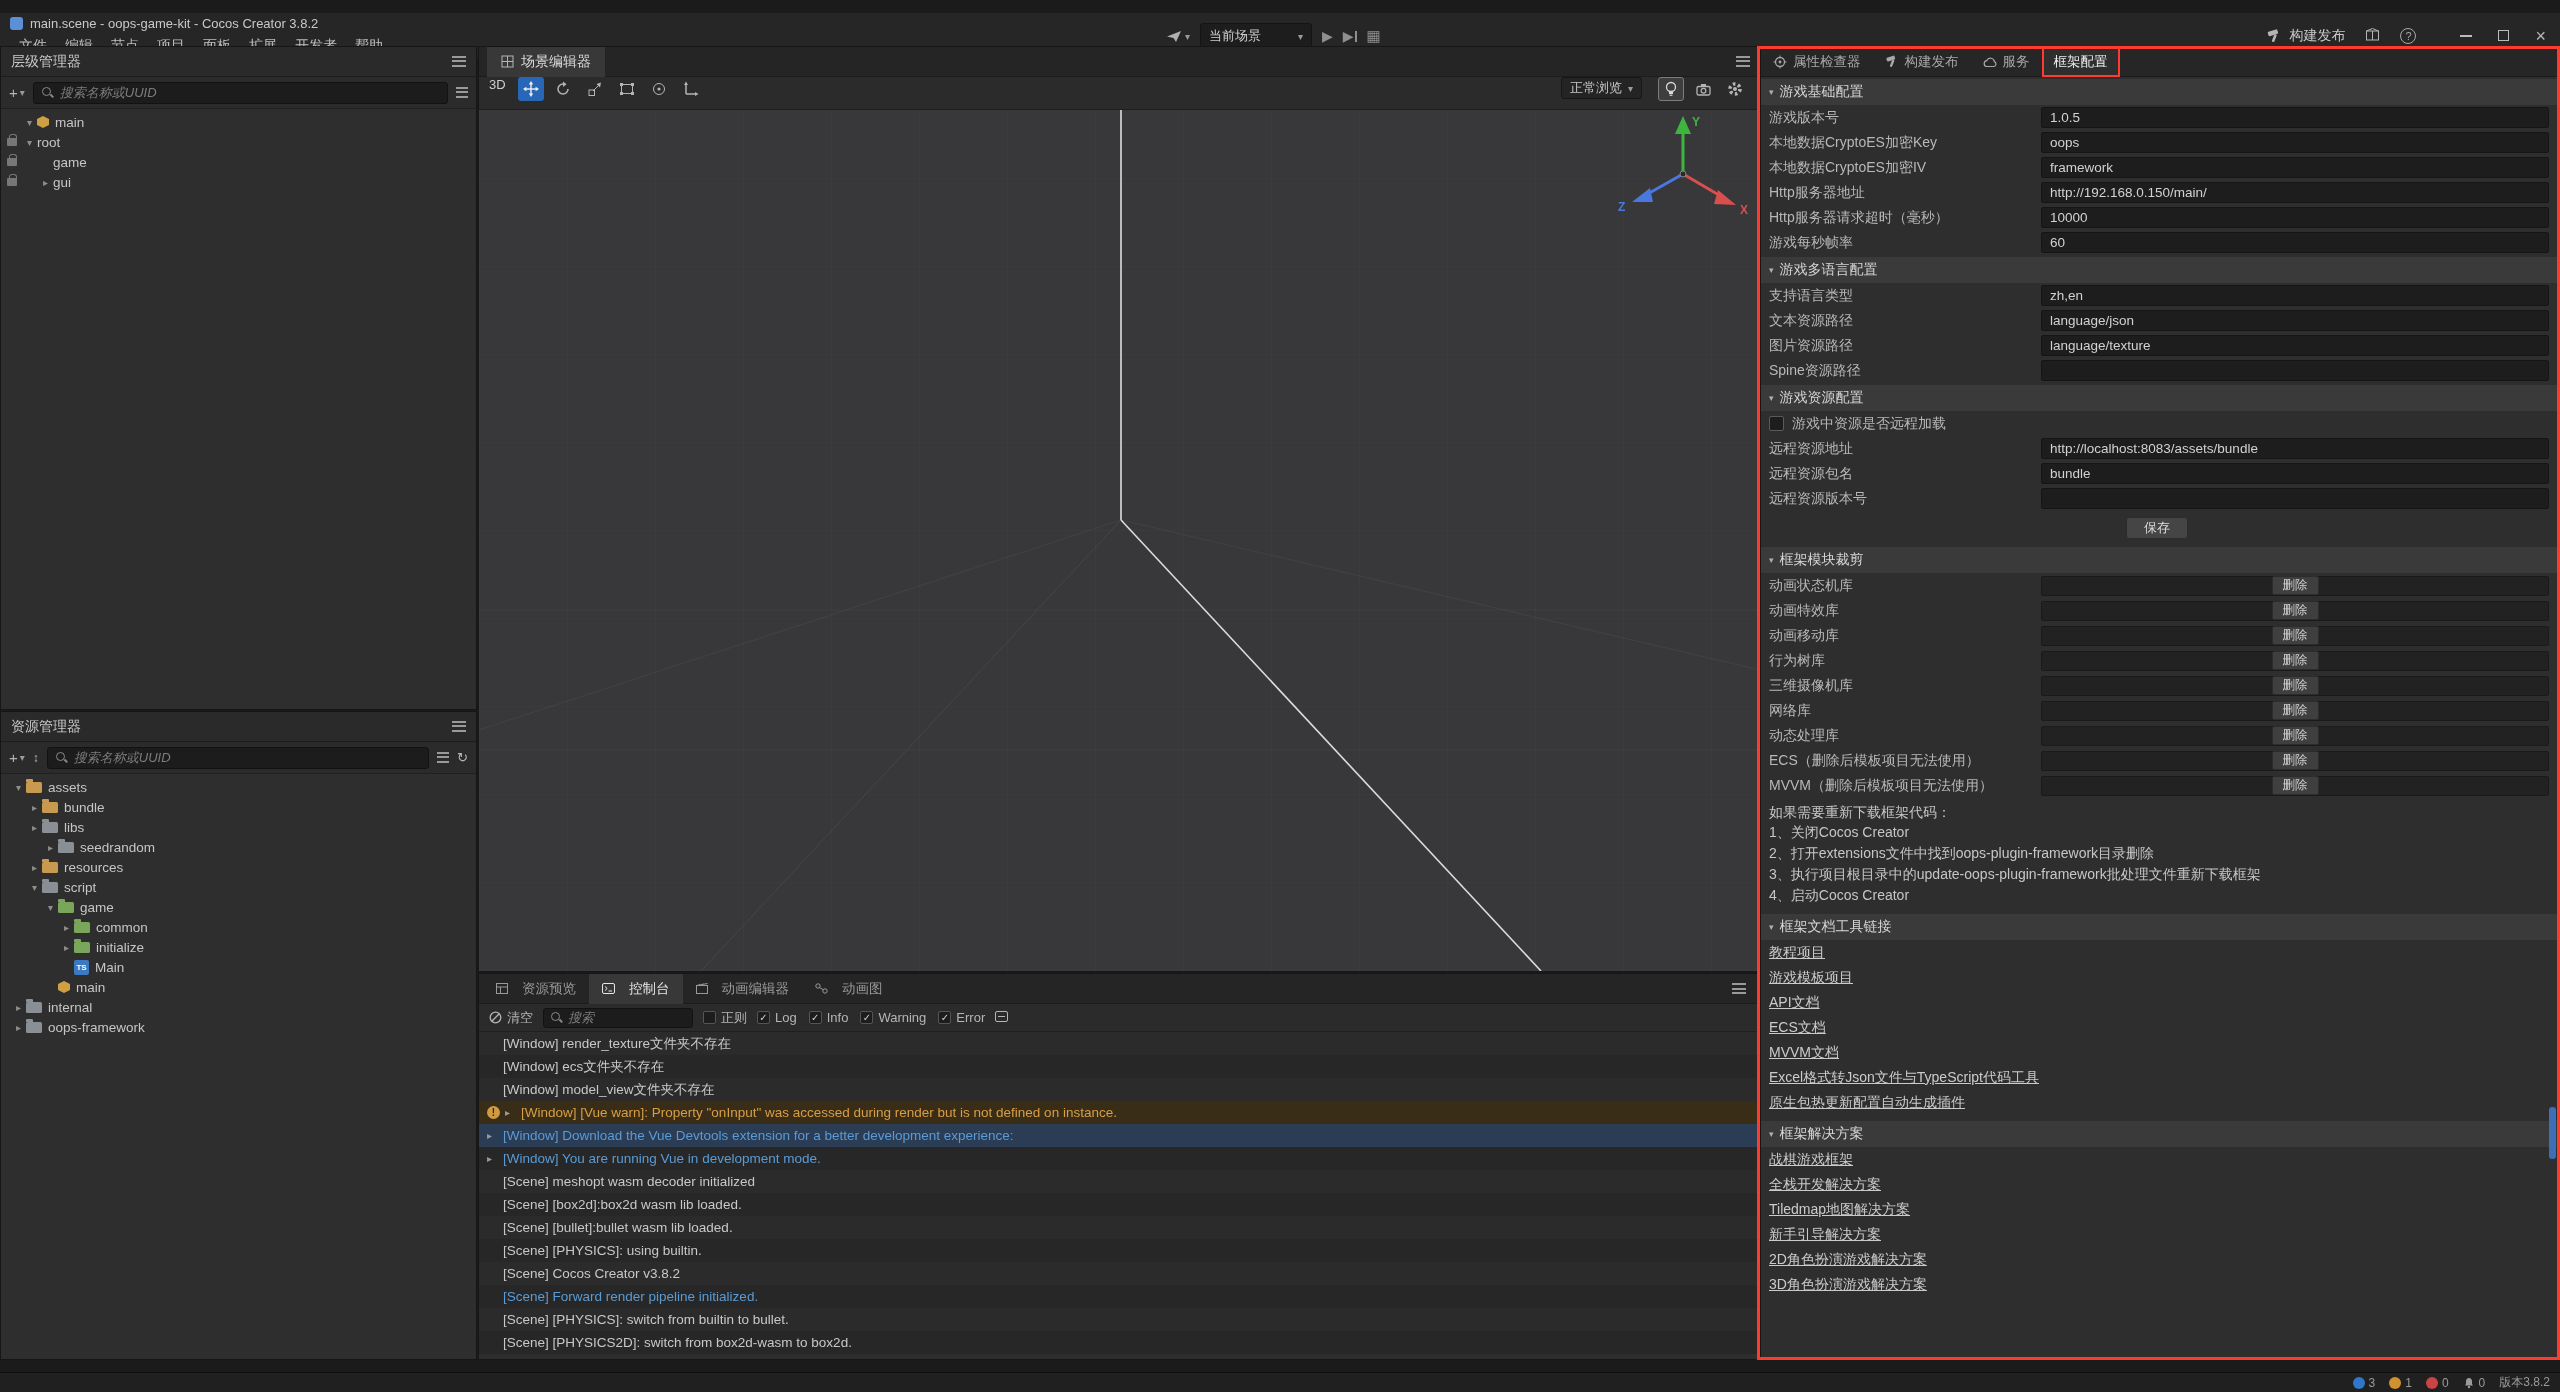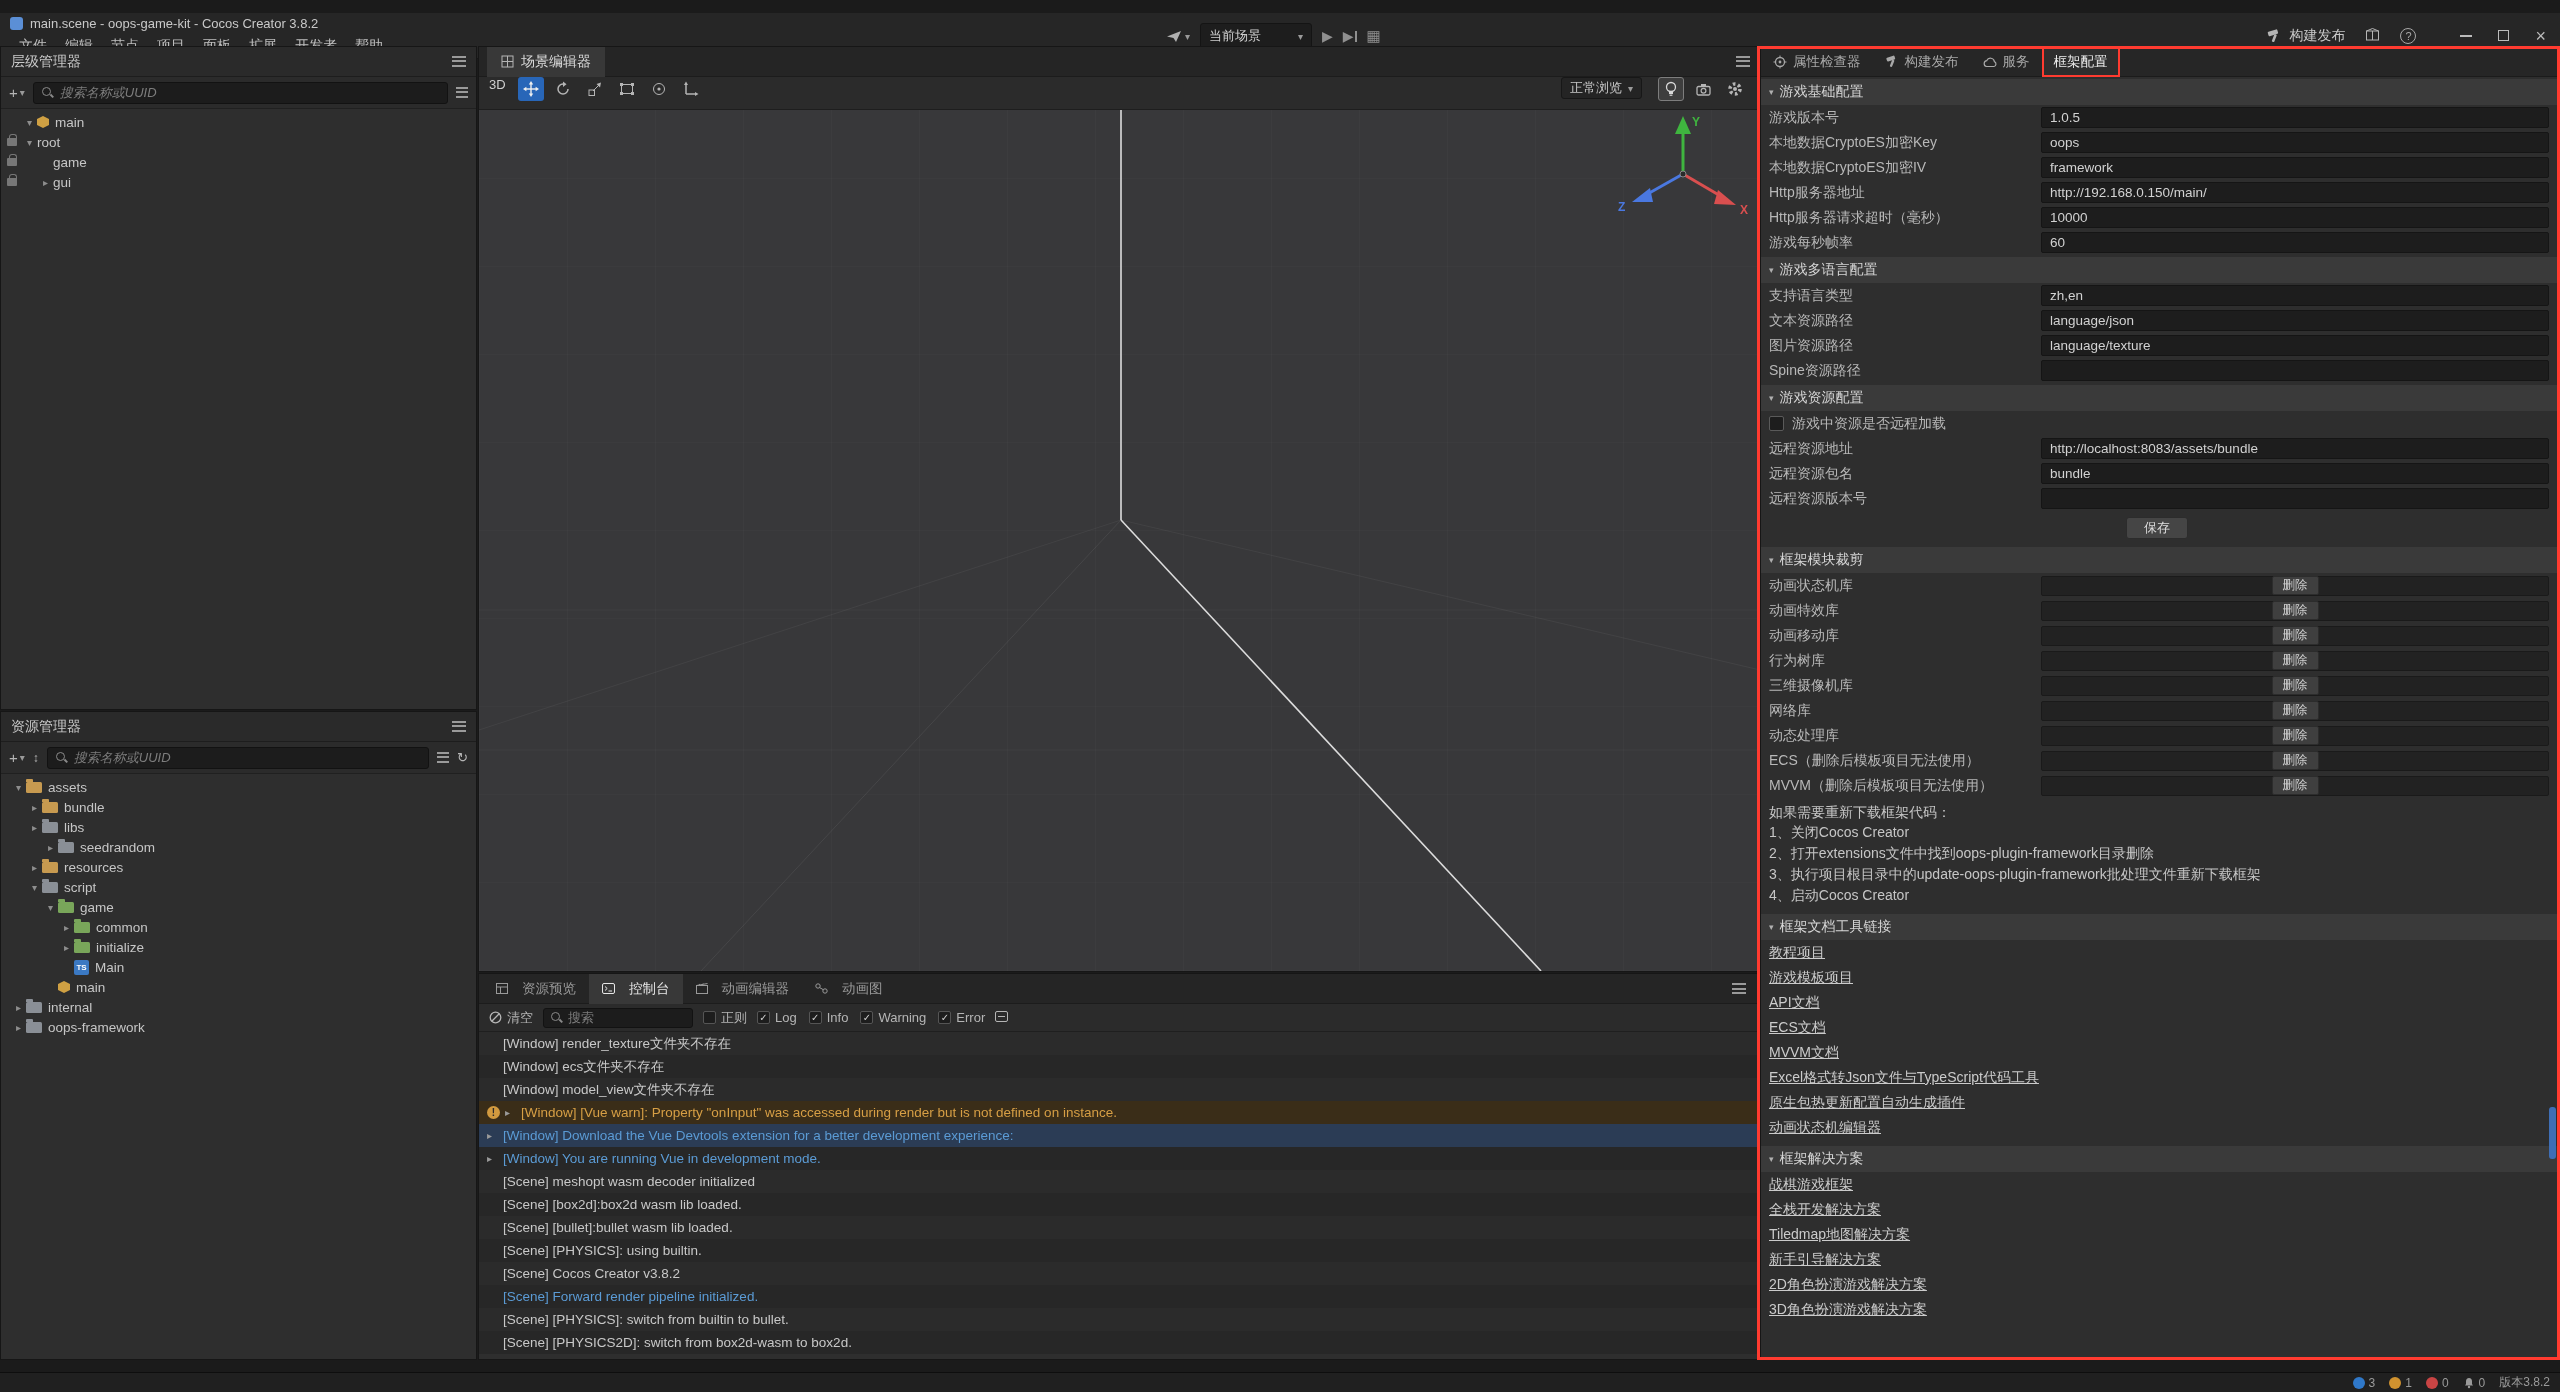--- a/index.html
+++ b/index.html
@@ -73,21 +73,21 @@
   .axislines{left:0;top:0}
   .gizmo{left:1125px;top:2px}
 
   
   .ctabs{height:30px;min-height:30px;background:#252525;border-bottom:1px solid #1c1c1c;display:flex;align-items:center;padding:0 4px}
   .ctab{display:flex;align-items:center;gap:14px;height:30px;padding:0 13px;font-size:13.5px;color:#999}
   .ctab.active{background:#383838;color:#e6e6e6}
   .ctabs .ham{margin-left:auto;margin-right:8px}
   .ctoolbar{height:28px;min-height:28px;background:#2b2b2b;border-bottom:1px solid #1f1f1f;display:flex;align-items:center;gap:10px;padding:0 10px;font-size:13px;color:#b5b5b5}
   .clearbtn{display:flex;align-items:center;gap:5px;color:#b5b5b5}
-  .csearch{width:150px;height:20px;background:#1c1c1c;border:1px solid #121212;border-radius:3px;display:flex;align-items:center;gap:5px;padding:0 6px;color:#7d7d7d;}
+  .csearch{width:150px;height:20px;background:#1c1c1c;border:1px solid #121212;border-radius:3px;display:flex;align-items:center;gap:5px;padding:0 6px;color:#7d7d7d;font-style:italic}
   .cbox{width:13px;height:13px;background:#1d1d1d;border:1px solid #555;border-radius:2px;display:inline-flex;align-items:center;justify-content:center;color:#d0d0d0;font-size:10px;flex:none}
   .cbox.ck-true::before{content:"✓"}
   .filt,.regex{display:flex;align-items:center;gap:5px}
   .filters{display:flex;align-items:center;gap:12px}
   .logs{flex:1;overflow:hidden;font-size:13.5px}
   .logs>div.lrow:nth-of-type(odd){background:#2b2b2b}
   .logs>div.lrow:nth-of-type(even){background:#272727}
   .lrow{display:flex;align-items:center;height:23px;padding:0 8px;color:#c8c8c8;white-space:nowrap}
   .lrow.t-warn{background:#3a2d18 !important;color:#d79f45}
   .lrow.sel-true{background:#2b3c55 !important}
@@ -870,21 +870,20 @@
         <a class="rlink">API文档</a>
 
         <a class="rlink">ECS文档</a>
 
         <a class="rlink">MVVM文档</a>
 
         <a class="rlink">Excel格式转Json文件与TypeScript代码工具</a>
 
         <a class="rlink">原生包热更新配置自动生成插件</a>
 
-        <a class="rlink">动画状态机编辑器</a>
       </div>
 
     <div class="rsec-head" style="margin-top:6px">
       <span class="chev">▾</span>
       <span>框架解决方案</span>
     </div>
     <div class="rlinks">
 
         <a class="rlink">战棋游戏框架</a>
 

